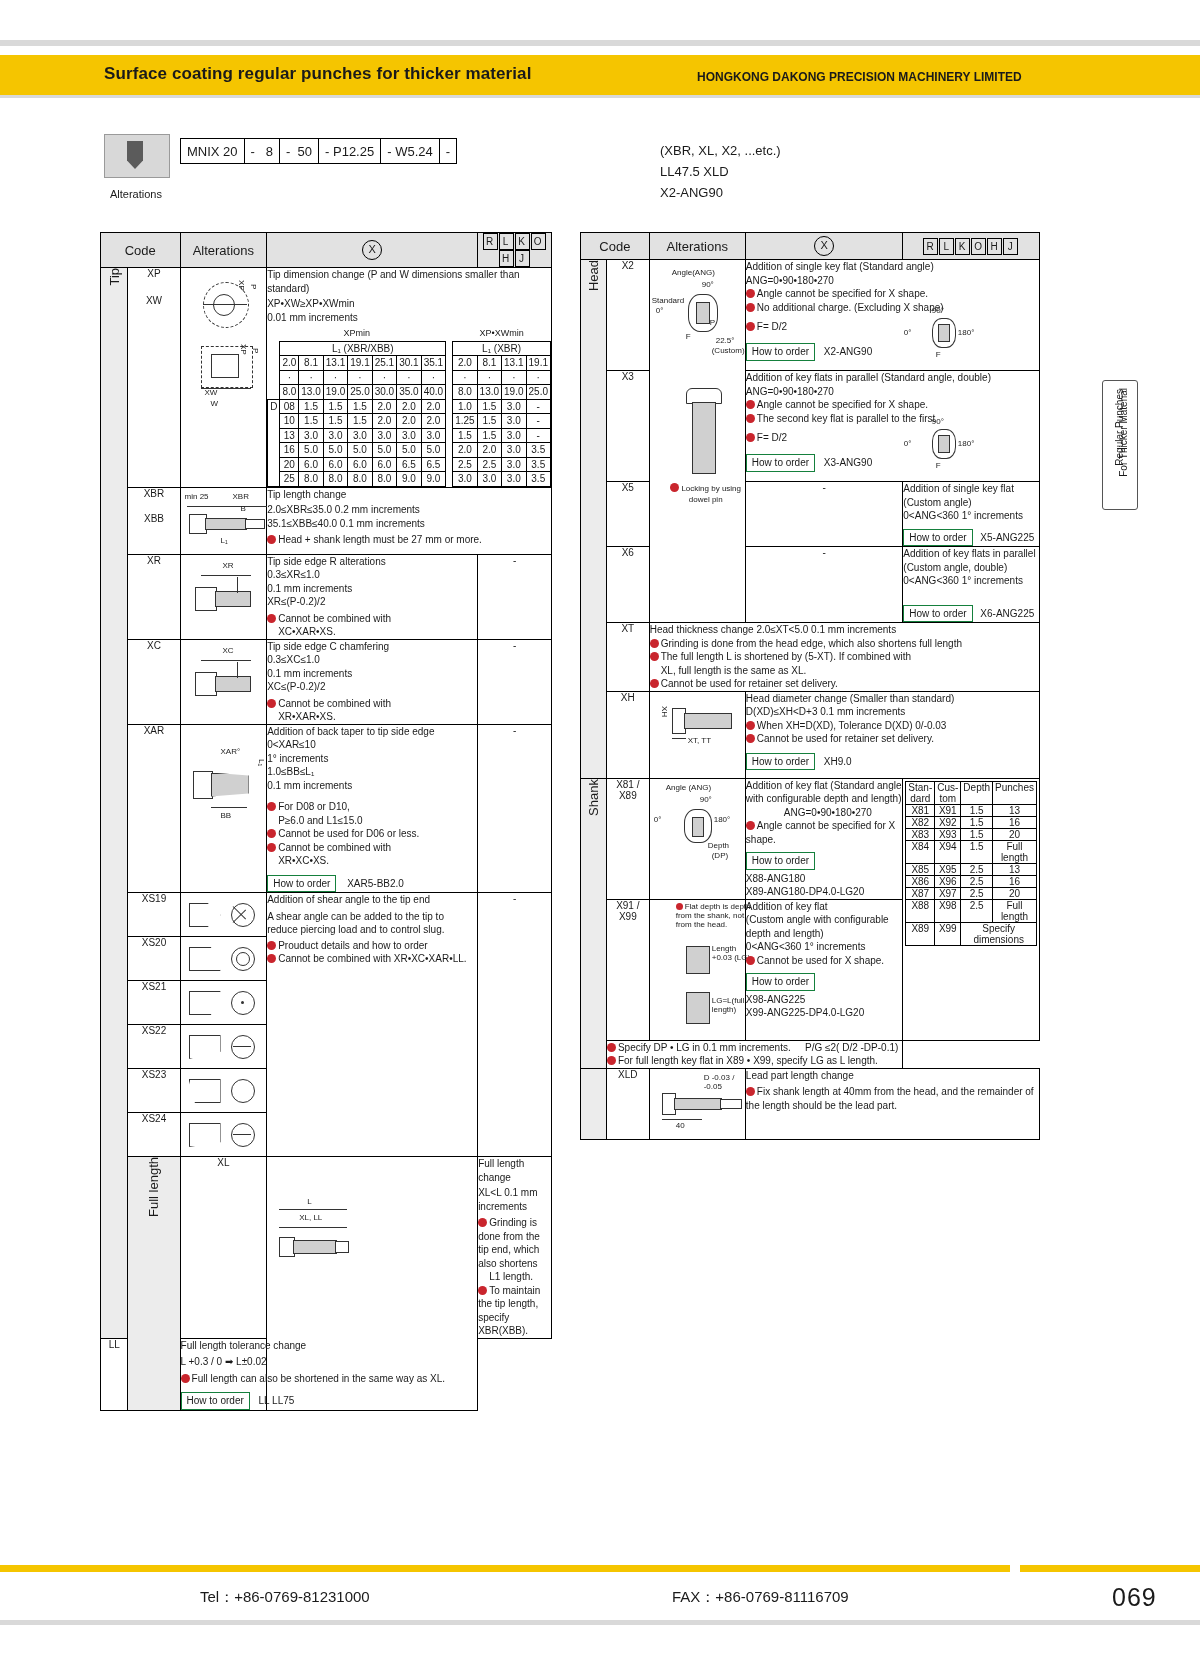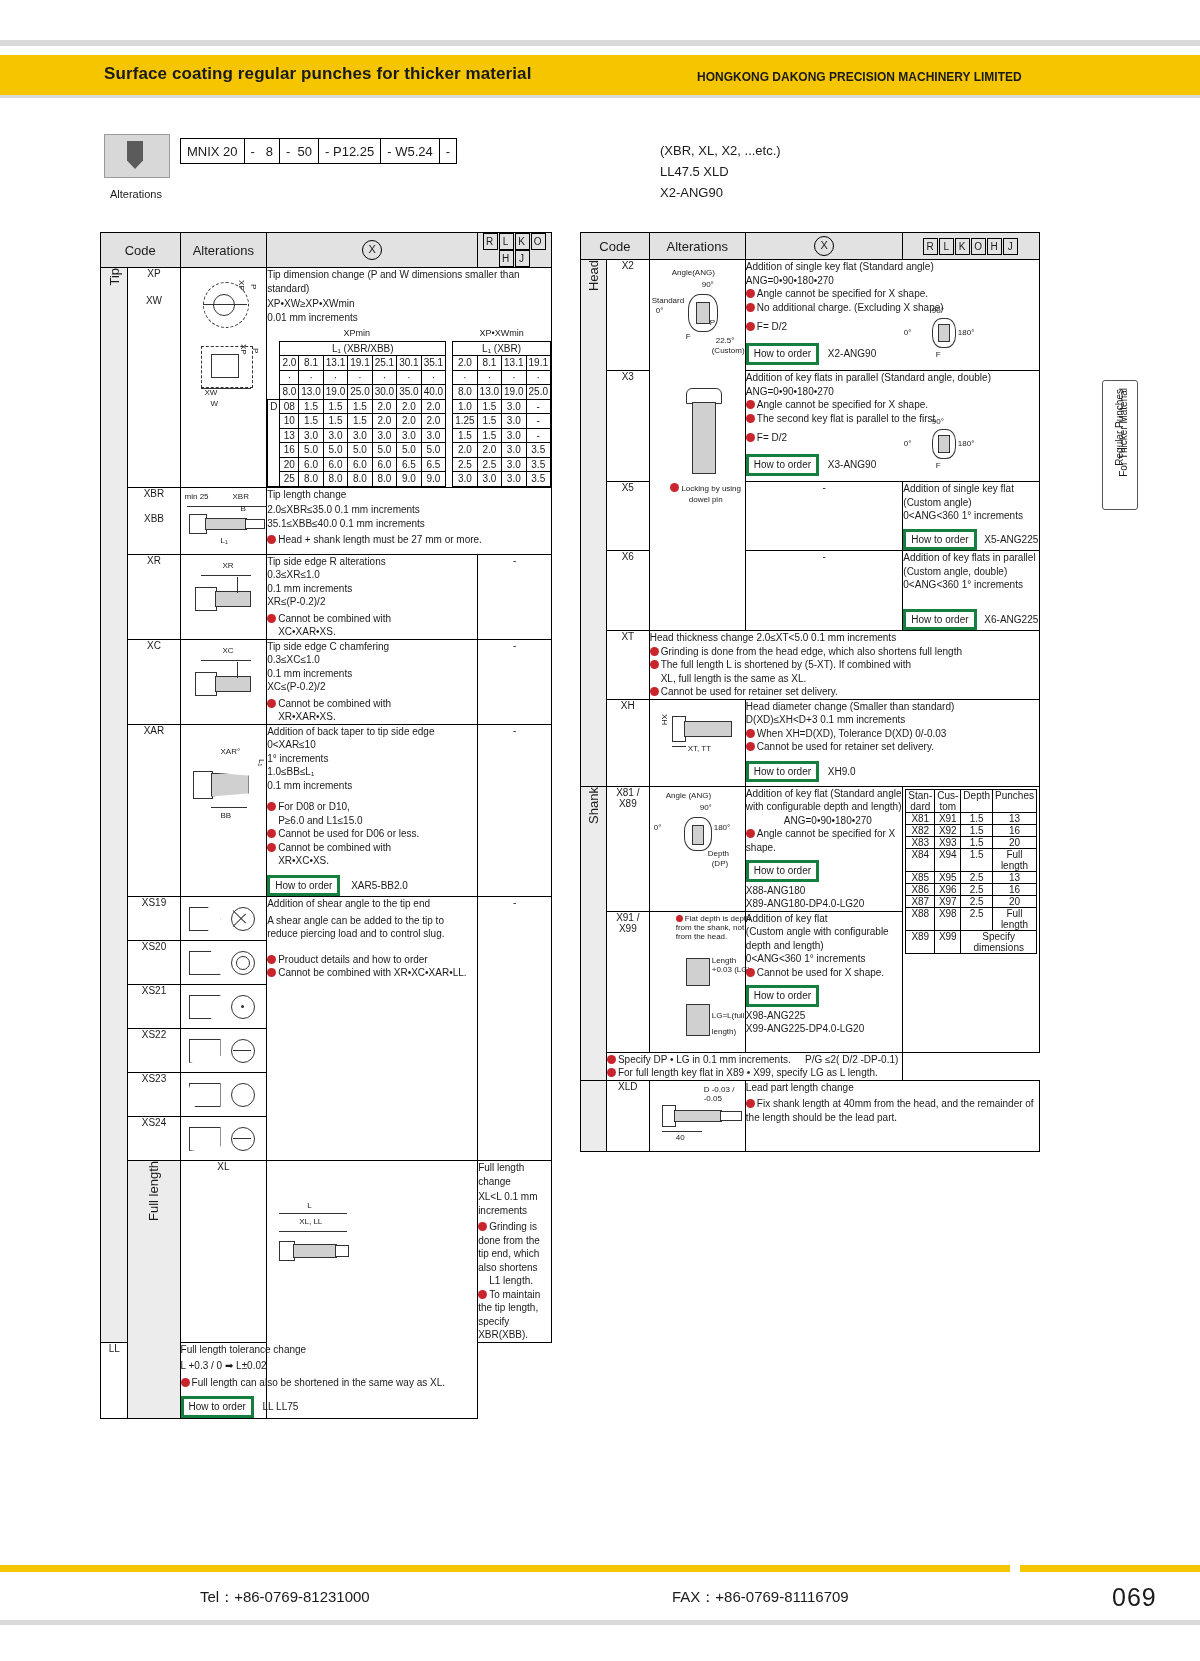--- a/index.html
+++ b/index.html
@@ -36,21 +36,21 @@
   
   .tbl{position:absolute;border-collapse:collapse;background:#fff;}
   .tbl td,.tbl th{border:1px solid #000;vertical-align:top;font-size:10px;padding:0;}
   .hdrow td{background:#e2e2e2;text-align:center;font-size:13px;font-weight:normal;height:26px;vertical-align:middle;}
   .codecell{text-align:center;vertical-align:middle;font-size:13px;}
   .rot{writing-mode:vertical-rl;transform:rotate(180deg);font-size:13px;}
   .vcat{background:#ececec;text-align:center;vertical-align:middle;}
   .desc{padding:5px 6px;line-height:13.5px;font-size:10px;}
   .ctr{text-align:center;vertical-align:middle;}
   .bullet{display:inline-block;width:9px;height:9px;border-radius:50%;background:#c9252d;position:relative;top:1px;margin-right:2px;}
-  .howto{display:inline-block;border:3px solid #15803d;padding:1px 5px;font-size:10px;background:#fff;margin-top:3px;}
+  .howto{display:inline-block;border:1px solid #15803d;padding:1px 5px;font-size:10px;background:#fff;margin-top:3px;}
   .rlkohj{letter-spacing:1px;font-size:11px;}
   .rlkohj span{display:inline-block;border:1px solid #000;width:13px;height:15px;line-height:15px;text-align:center;margin-right:1px;font-size:10px;}
   .xmark{display:inline-block;border:1px solid #000;border-radius:50%;width:18px;height:18px;line-height:17px;text-align:center;font-size:11px;}
 
   
   .mini{border-collapse:collapse;font-size:8px;}
   .mini td{border:1px solid #000;padding:0 2px;height:11px;text-align:center;}
   .nb{border:none !important;}
 
   
@@ -332,21 +332,21 @@
           <div class="ln" style="left:6px;top:18px;width:80px;height:1px"></div>
           <div class="shape" style="left:8px;top:26px;width:16px;height:18px;"></div>
           <div class="shape gray" style="left:24px;top:30px;width:40px;height:10px"></div>
           <div class="shape" style="left:64px;top:31px;width:18px;height:8px"></div>
           <div class="smalltxt" style="left:60px;top:16px">B</div>
           <div class="smalltxt" style="left:40px;top:48px">L₁</div>
         </div>
       </td>
       <td class="desc" colspan="2">
         <div>Tip length change</div>
-        <div style="margin-top:2px">2.0≤XBR≤35.0      0.1 mm increments</div>
+        <div style="margin-top:2px">2.0≤XBR≤35.0      0.2 mm increments</div>
         <div>35.1≤XBB≤40.0    0.1 mm increments</div>
         <div style="margin-top:3px"><span class="bullet"></span><span>Head + shank length must be 27 mm or more.</span></div>
       </td>
     </tr>
 
     <tr>
       <td class="codecell">XR</td>
       <td>
         <div class="dwg" style="height:76px">
           <div class="smalltxt" style="left:42px;top:6px">XR</div>
@@ -425,21 +425,21 @@
       <td>
         <div class="dwg" style="height:43px">
           <div class="shape" style="left:8px;top:10px;width:30px;height:22px;clip-path:polygon(0 0,60% 0,100% 50%,60% 100%,0 100%)"></div>
           <div class="shape" style="left:50px;top:10px;width:22px;height:22px;border-radius:50%"></div>
           <div class="ln" style="left:52px;top:13px;width:18px;height:1px;transform:rotate(45deg);transform-origin:left"></div>
           <div class="ln" style="left:52px;top:29px;width:18px;height:1px;transform:rotate(-45deg);transform-origin:left"></div>
         </div>
       </td>
       <td class="desc" rowspan="6">
         <div style="margin-bottom:3px">Addition of shear angle to the tip end</div>
-        <div style="margin-bottom:12px">A shear angle can be added to the tip to reduce piercing load and to control slug.</div>
+        <div style="margin-bottom:2px">A shear angle can be added to the tip to reduce piercing load and to control slug.</div>
         <div><span class="bullet"></span><span>Prouduct details and how to order</span></div>
         <div><span class="bullet"></span><span>Cannot be combined with XR•XC•XAR•LL.</span></div>
       </td>
       <td class="ctr" rowspan="6">-</td>
     </tr>
     <tr>
       <td class="codecell" style="height:43px">XS20</td>
       <td>
             <div class="dwg" style="height:43px">
         <div class="shape" style="left:8px;top:10px;width:30px;height:22px;clip-path:polygon(0 0,70% 0,100% 100%,0 100%)"></div>
@@ -754,21 +754,21 @@
     </tr>
 
     <tr>
       <td class="codecell"><span>X91 / X99</span></td>
       <td>
         <div class="dwg" style="height:140px">
           <div class="smalltxt" style="left:26px;top:2px;width:76px;line-height:9px"><span class="bullet" style="width:7px;height:7px"></span><span>Flat depth is depth from the shank, not from the head.</span></div>
           <div class="shape gray" style="left:36px;top:46px;width:22px;height:26px"></div>
           <div class="smalltxt" style="left:62px;top:44px;width:44px;line-height:9px">Length +0.03 (LG)</div>
           <div class="shape gray" style="left:36px;top:92px;width:22px;height:30px"></div>
-          <div class="smalltxt" style="left:62px;top:96px;width:44px;line-height:16px">LG=L(full length)</div>
+          <div class="smalltxt" style="left:62px;top:96px;width:44px;line-height:9px">LG=L(full length)</div>
         </div>
       </td>
       <td class="desc">
         <div>Addition of key flat</div>
         <div>(Custom angle with configurable depth and length)</div>
         <div>0&lt;ANG&lt;360        1° increments</div>
         <div><span class="bullet"></span><span>Cannot be used for X shape.</span></div>
         <div style="margin-top:3px"><span class="howto">How to order</span></div>
         <div style="margin-top:2px">X98-ANG225</div>
         <div>X99-ANG225-DP4.0-LG20</div>

